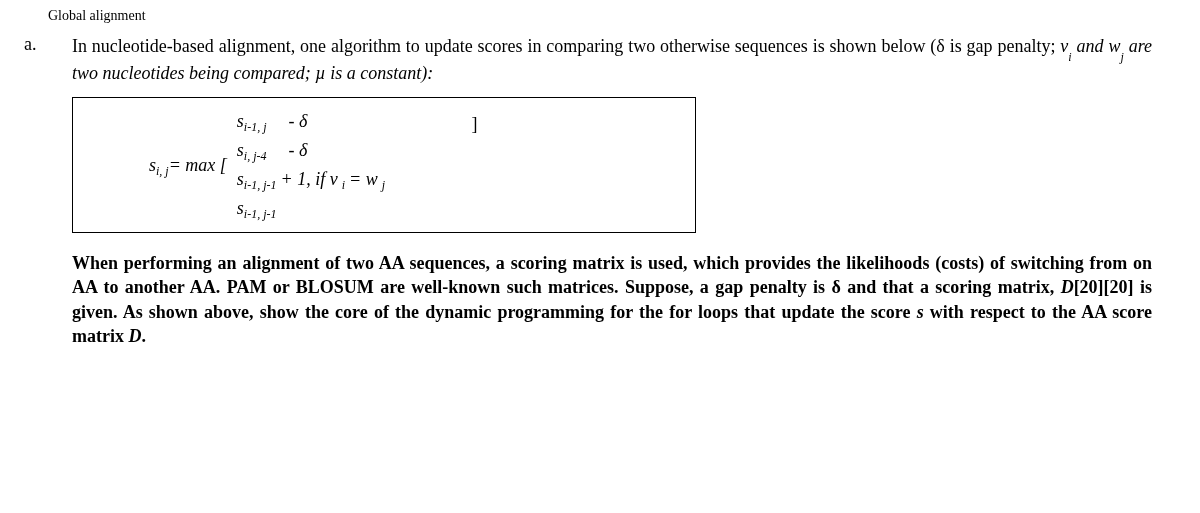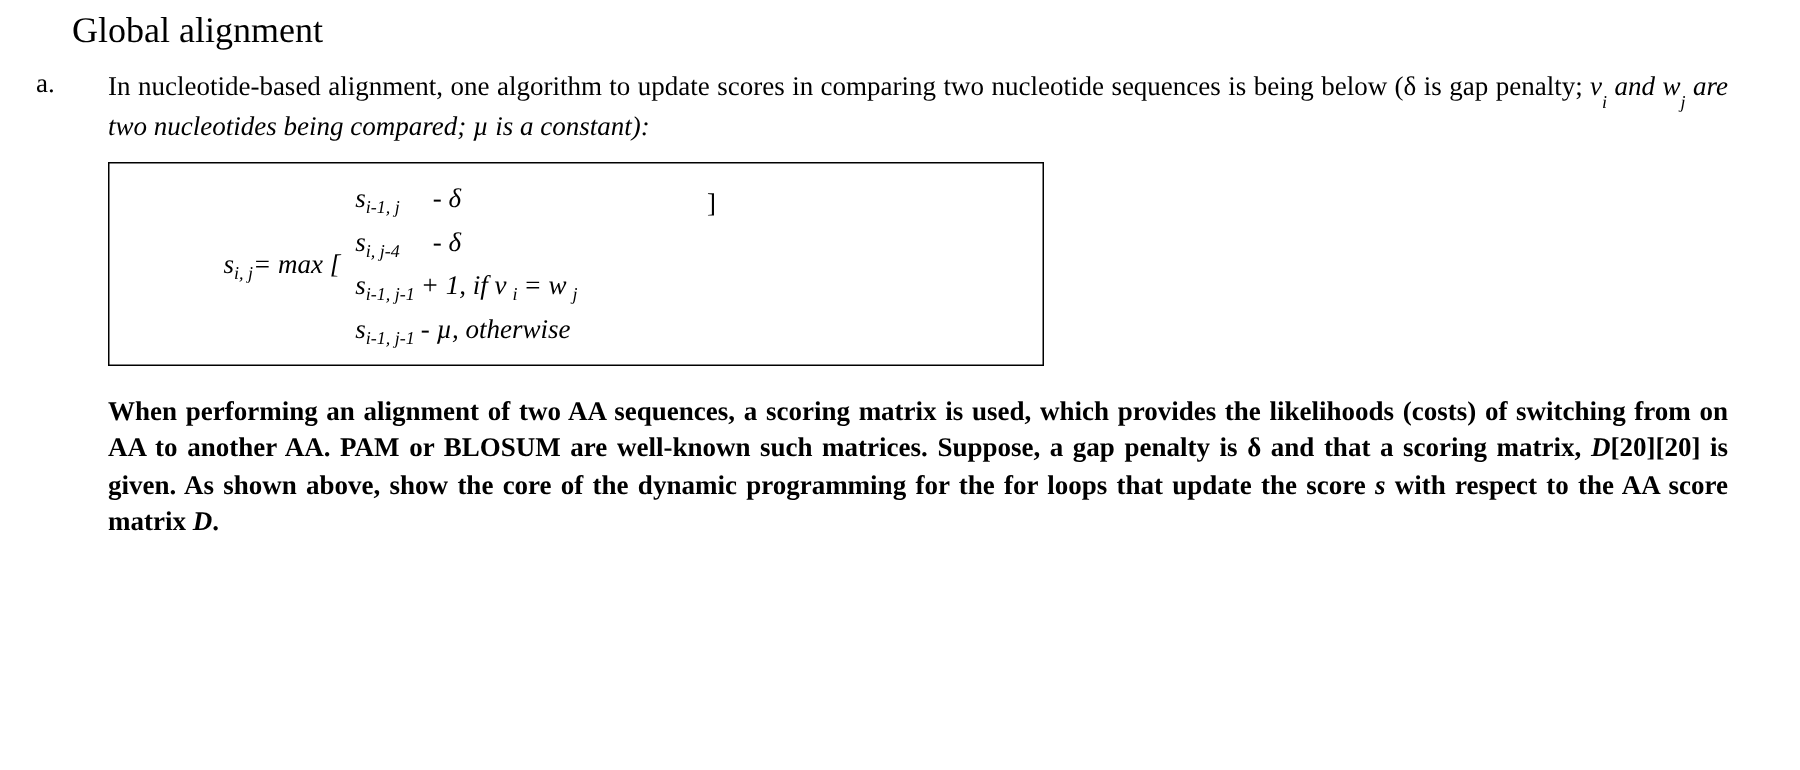--- a/index.html
+++ b/index.html
@@ -12,21 +12,21 @@
       width: 1200px;
       height: 513px;
       overflow: hidden;
     }
     .page {
       padding: 8px 48px 8px 20px;
     }
     .heading {
       margin-left: 28px;
       margin-bottom: 10px;
-      font-size: 24px;
+      font-size: 14px;
     }
     .item {
       display: flex;
       align-items: flex-start;
     }
     .marker {
       width: 48px;
       flex-shrink: 0;
       text-align: left;
       padding-left: 4px;
@@ -108,21 +108,21 @@
 
 <div class="page">
 
   <div class="heading">Global alignment</div>
 
   <div class="item">
     <div class="marker">a.</div>
     <div class="content">
 
       <div class="intro">
-        <span>In nucleotide-based alignment, one algorithm to update scores in comparing two nucleotide sequences is being below (δ is gap penalty; </span><span class="ital">v</span><span class="ital sub">i</span><span class="ital"> and w</span><span class="ital sub">j</span><span class="ital"> are two nucleotides being compared; µ is a constant):</span>
+        <span>In nucleotide-based alignment, one algorithm to update scores in comparing two otherwise sequences is shown below (δ is gap penalty; </span><span class="ital">v</span><span class="ital sub">i</span><span class="ital"> and w</span><span class="ital sub">j</span><span class="ital"> are two nucleotides being compared; µ is a constant):</span>
       </div>
 
       <div class="formula-box">
         <div class="formula-inner">
           <span class="lhs">
             <span>s</span>
             <span class="sub">i, j</span>
             <span> = max [ </span>
           </span>
 
@@ -152,21 +152,20 @@
               <span> + 1, if v</span>
                 <span class="sub">i</span>
                 <span>= w</span>
                 <span class="sub">j</span>
             </div>
             <div class="case-row">
               <span class="term-s">
                 <span>s</span>
                 <span class="sub">i-1, j-1</span>
               </span>
-              <span> - µ, otherwise</span>
             </div>
           </div>
         </div>
       </div>
 
       <div class="para2">
         <span>When performing an alignment of two AA sequences, a scoring matrix is used, which provides the likelihoods (costs) of switching from on AA to another AA. PAM or BLOSUM are well-known such matrices. Suppose, a gap penalty is δ and that a scoring matrix, </span><span class="ital">D</span><span>[20][20] is given. As shown above, show the core of the dynamic programming for the for loops that update the score </span><span class="ital">s</span><span> with respect to the AA score matrix </span><span class="ital">D</span><span>.</span>
       </div>
 
     </div>

